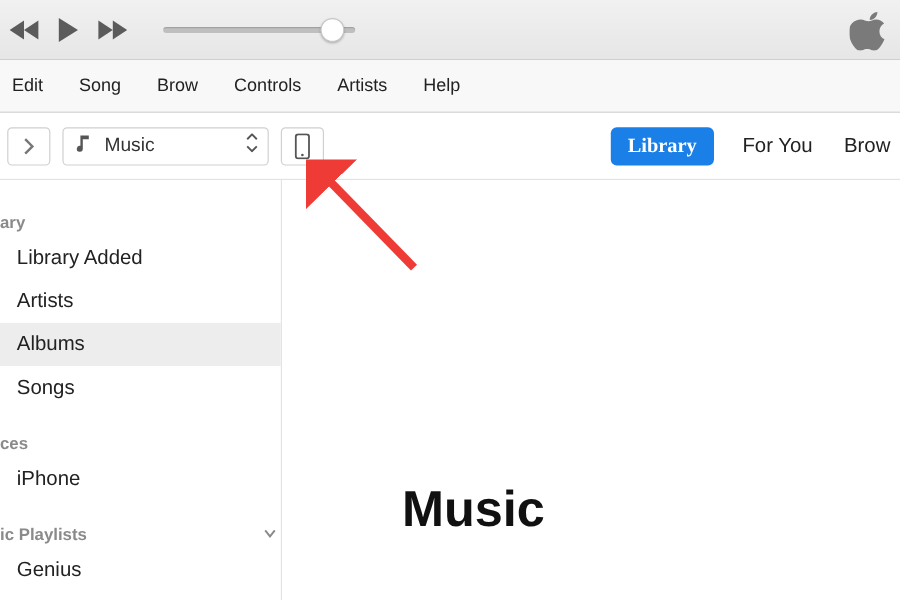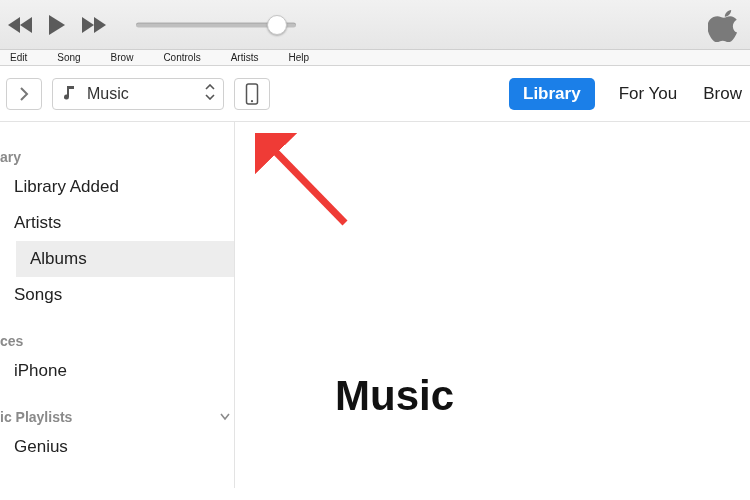--- a/index.html
+++ b/index.html
@@ -16,26 +16,26 @@
   .controls { display: flex; align-items: center; gap: 6px; margin-right: 28px; }
   .ctl { width: 30px; height: 30px; display:flex; align-items:center; justify-content:center; color:#5b5b5b; cursor:pointer; }
   .ctl svg { display:block; }
   .slider-wrap { position: relative; width: 160px; height: 20px; display:flex; align-items:center; }
   .slider-track { position:absolute; left:0; right:0; top:50%; transform:translateY(-50%); height:5px; background:#bfbfbf; border-radius:3px; box-shadow: inset 0 1px 0 rgba(0,0,0,.15); }
   .slider-thumb { position:absolute; top:50%; transform:translate(-50%,-50%); left:88%; width:20px; height:20px; border-radius:50%; background:#fff; border:1px solid #c6c6c6; box-shadow: 0 1px 2px rgba(0,0,0,.25); }
   .apple-logo { margin-left:auto; color:#7a7a7a; width:38px; height:38px; display:flex; align-items:center; justify-content:center; }
 
   
   .menubar {
-    height: 16px;
+    height: 44px;
     background:#f8f8f8;
     border-bottom:1px solid #d4d4d4;
     display:flex; align-items:center; gap:18px;
     padding: 0 4px;
-    font-size:10px; color:#222;
+    font-size:15px; color:#222;
   }
   .menubar .menu { padding:3px 6px; cursor:pointer; }
 
   
   .toolbar {
     height: 56px;
     border-bottom:1px solid #e3e3e3;
     display:flex; align-items:center;
     padding: 0 6px;
     position:relative;
@@ -47,29 +47,29 @@
   .media-picker {
     height:32px; min-width:172px; border:1px solid #d0d0d0; border-radius:4px; display:flex; align-items:center; padding:0 8px; gap:10px; background:#fff; cursor:pointer; color:#333; font-size:16px;
   }
   .media-picker .label { font-weight:500; }
   .media-picker .chevrons { margin-left:auto; color:#555; }
   .device-btn {
     width:36px; height:32px; border:1px solid #d0d0d0; border-radius:4px; display:flex; align-items:center; justify-content:center; color:#555; cursor:pointer; background:#fff;
   }
   .toolbar-right { margin-left:auto; display:flex; align-items:center; gap:22px; font-size:17px; }
   .tab { color:#222; cursor:pointer; padding:6px 2px; }
-  .tab.active { background:#1b7fe8; color:#fff; border-radius:5px; padding:6px 14px; font-weight:600; }
+  .tab.active { background:#1b7fe8; color:#fff; border-radius:5px; padding:6px 14px; font-weight:600;font-family:Liberation Serif, serif; }
 
   
   .main { display:flex; height: calc(500px - 50px - 28px - 56px); }
   .sidebar { width:235px; border-right:1px solid #e3e3e3; font-size:17px; color:#222; overflow:hidden; }
   .section-head { font-size:14px; color:#8a8a8a; font-weight:600; padding:6px 4px 4px 0; display:flex; align-items:center; gap:4px;margin-top:21px; }
   .section-head .disclosure { color:#8a8a8a; font-size:12px; }
   .sb-item { padding:8px 14px; cursor:pointer; }
-  .sb-item.selected { background:#ededed;margin-left:16px; }
+  .sb-item.selected { background:#ededed; }
   .content { flex:1; position:relative; }
   .content-title { position:absolute; left:100px; top:250px; font-size:42px; font-weight:800; color:#111; }
 
   
   .arrow { position:absolute; left:255px; top:133px; pointer-events:none; }
 </style>
 </head>
 <body>
 
 <div class="playbar">

